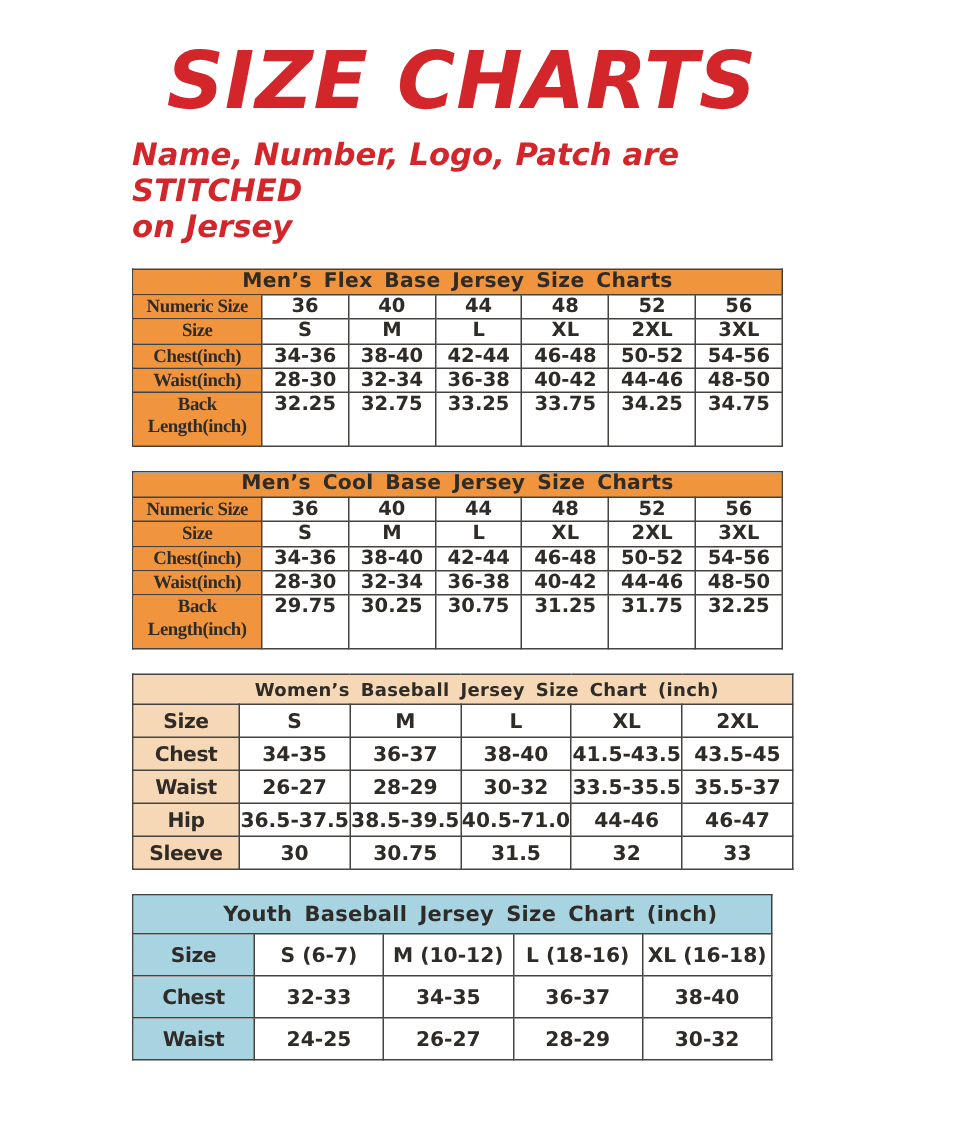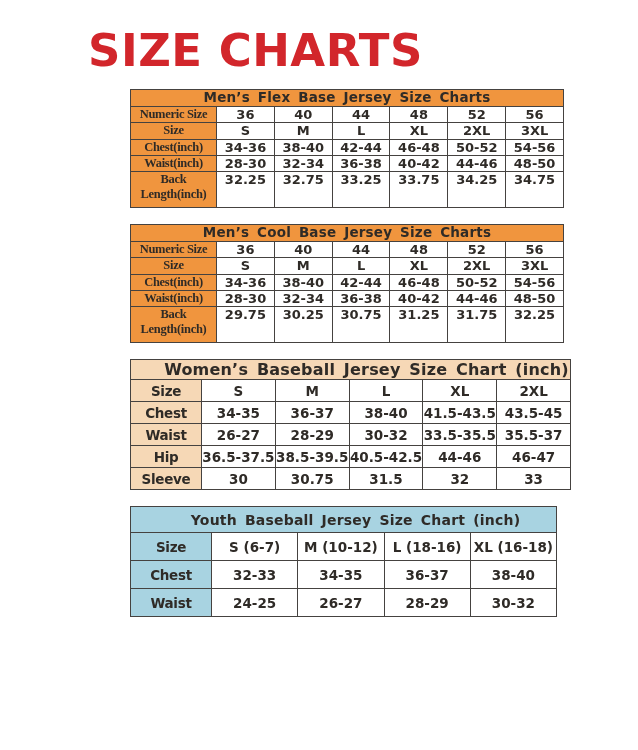--- a/index.html
+++ b/index.html
@@ -13,32 +13,32 @@
     --border:#454240;
   }
   html,body{margin:0;padding:0;}
   body{
     width:638px;height:750px;background:#ffffff;
     font-family:"DejaVu Sans","Liberation Sans",sans-serif;
     overflow:hidden;
   }
   .page{padding:28px 0 0 88px;}
   .main-title{
-    width:440px;margin:0;
-    font-size:45px;line-height:1.0;font-weight:bold;
+    width:440px;margin:0;text-align:center;
+    font-size:53px;line-height:1.0;font-style:italic;font-weight:bold;
     color:var(--red);letter-spacing:0.5px;white-space:nowrap;
   }
   .subtitle{
     width:470px;margin:10px 0 0 0;
     font-size:20.5px;line-height:1.17;font-style:italic;font-weight:bold;
     color:var(--red);
   }
   table.size-table{
     border-collapse:collapse;table-layout:fixed;
-    margin-top:16px;background:#ffffff;margin-left:42px;
+    margin-top:16px;background:#ffffff;
   }
   table.size-table td{
     border:1.5px solid var(--border);
     text-align:center;font-weight:bold;color:var(--data-text);
     padding:0;overflow:hidden;
   }
   .title-row td{
     color:var(--title-text);word-spacing:3px;letter-spacing:0.2px;
   }
   .label-cell{
@@ -48,34 +48,35 @@
   .theme-orange .title-row td,.theme-orange .label-cell{background:var(--orange);}
   .theme-peach  .title-row td,.theme-peach  .label-cell{background:var(--peach);}
   .theme-blue   .title-row td,.theme-blue   .label-cell{background:var(--blue);}
   
   .mens td{font-size:13px;line-height:1.18;vertical-align:top;padding-top:1px;}
   .mens .title-row td{height:15px;font-size:13.5px;vertical-align:middle;padding-top:0;}
   .mens .label-cell{font-size:12.5px;font-family:Liberation Serif, serif;}
   .mens tr:last-child td{height:35px;}
   
   .womens td{font-size:13.5px;height:21px;vertical-align:middle;}
-  .womens .title-row td{height:19px;font-size:16px;padding-left:32px;}
+  .womens .title-row td{height:19px;font-size:12px;padding-left:32px;}
   .womens{margin-top:12px;}
   
   .youth td{font-size:13.5px;height:27px;vertical-align:middle;}
   .youth .title-row td{height:25px;font-size:14px;padding-left:24px;}
   .gap-lg{margin-top:19px;}
 </style>
 </head>
 <body>
 
 <div class="page">
 
   <h1 class="main-title">SIZE CHARTS</h1>
 
+  <p class="subtitle"><span>Name, Number, Logo, Patch are STITCHED</span><br><span>on Jersey</span></p>
 
   <table class="size-table mens theme-orange" style="width: 433px;">
       <colgroup>
         <col style="width: 86px;">
         <col style="width: 57.8333px;">
         <col style="width: 57.8333px;">
         <col style="width: 57.8333px;">
         <col style="width: 57.8333px;">
         <col style="width: 57.8333px;">
         <col style="width: 57.8333px;">
@@ -228,21 +229,21 @@
           <td class="value-cell">26-27</td>
           <td class="value-cell">28-29</td>
           <td class="value-cell">30-32</td>
           <td class="value-cell">33.5-35.5</td>
           <td class="value-cell">35.5-37</td>
         </tr>
         <tr>
           <td class="label-cell">Hip</td>
           <td class="value-cell">36.5-37.5</td>
           <td class="value-cell">38.5-39.5</td>
-          <td class="value-cell">40.5-42.5</td>
+          <td class="value-cell">40.5-71.0</td>
           <td class="value-cell">44-46</td>
           <td class="value-cell">46-47</td>
         </tr>
         <tr>
           <td class="label-cell">Sleeve</td>
           <td class="value-cell">30</td>
           <td class="value-cell">30.75</td>
           <td class="value-cell">31.5</td>
           <td class="value-cell">32</td>
           <td class="value-cell">33</td>

